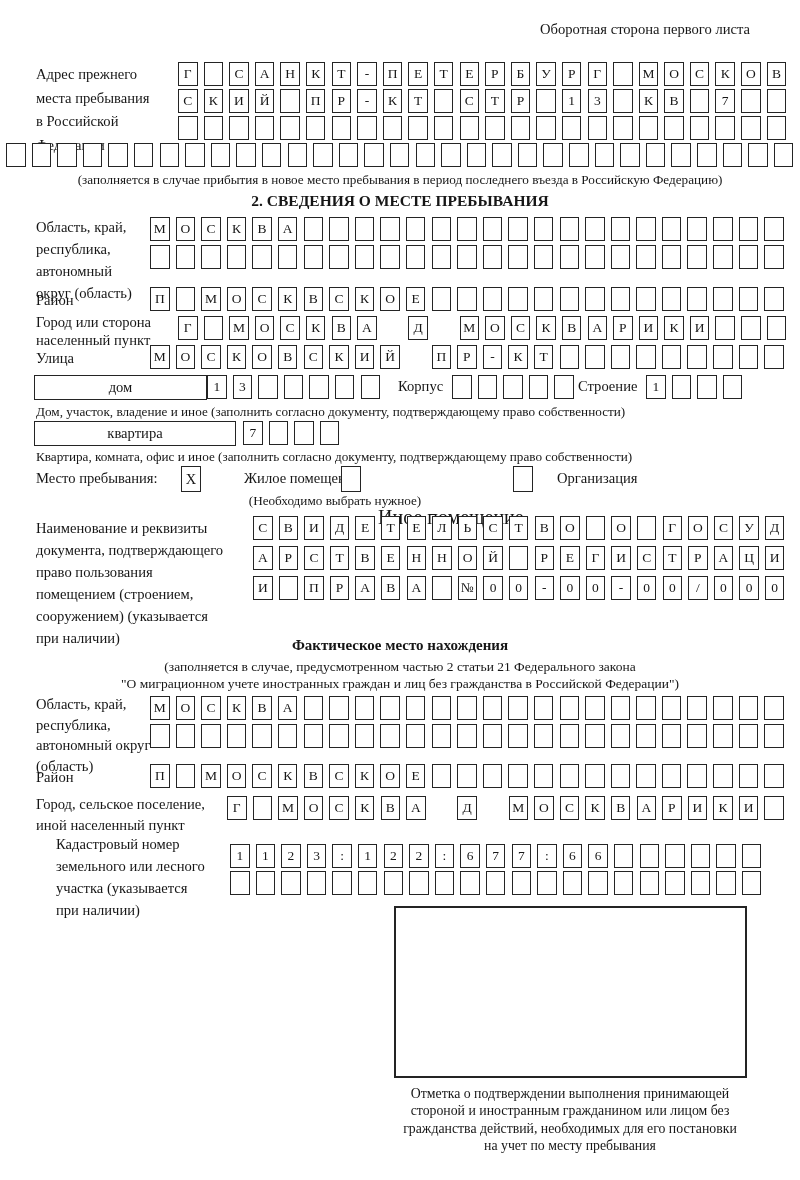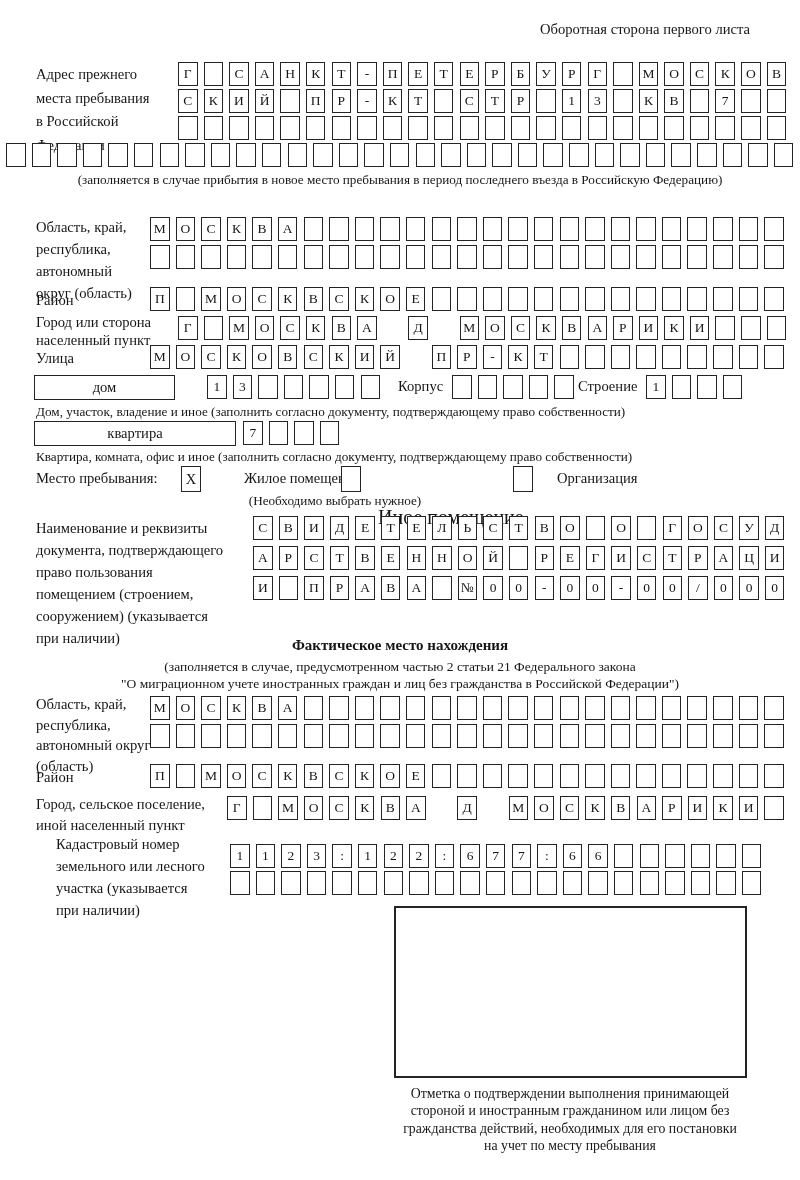--- a/index.html
+++ b/index.html
@@ -143,20 +143,21 @@
       <span class="cell"></span>
       <span class="cell"></span>
       <span class="cell"></span>
       <span class="cell"></span>
       <span class="cell"></span>
       <span class="cell"></span>
       <span class="cell"></span>
     </div>
   <div class="abs cap center" style="top:172px;">(заполняется в случае прибытия в новое место пребывания в период последнего въезда в Российскую Федерацию)</div>
 
+  <div class="abs bold center" style="top:192px; font-size:15.5px;">2. СВЕДЕНИЯ О МЕСТЕ ПРЕБЫВАНИЯ</div>
 
   <div class="abs lbl lh22" style="left:36px; top:216px;">Область, край,
 республика,
 автономный
 округ (область)</div>
   <div class="abs row" style="left:150px; top:217px;">
       <span class="cell">М</span>
       <span class="cell">О</span>
       <span class="cell">С</span>
       <span class="cell">К</span>
@@ -290,21 +291,21 @@
       <span class="cell"></span>
       <span class="cell"></span>
       <span class="cell"></span>
       <span class="cell"></span>
       <span class="cell"></span>
       <span class="cell"></span>
       <span class="cell"></span>
       <span class="cell"></span>
     </div>
 
-  <div class="abs widebox" style="left:34px; top:375px; width:141px;">дом</div>
+  <div class="abs widebox" style="left:34px; top:375px; width:173px;">дом</div>
   <div class="abs row" style="left:207px; top:375px;">
       <span class="cell">1</span>
       <span class="cell">3</span>
       <span class="cell"></span>
       <span class="cell"></span>
       <span class="cell"></span>
       <span class="cell"></span>
       <span class="cell"></span>
     </div>
   <div class="abs" style="left:398px; top:378px; font-size:14.6px;">Корпус</div>

